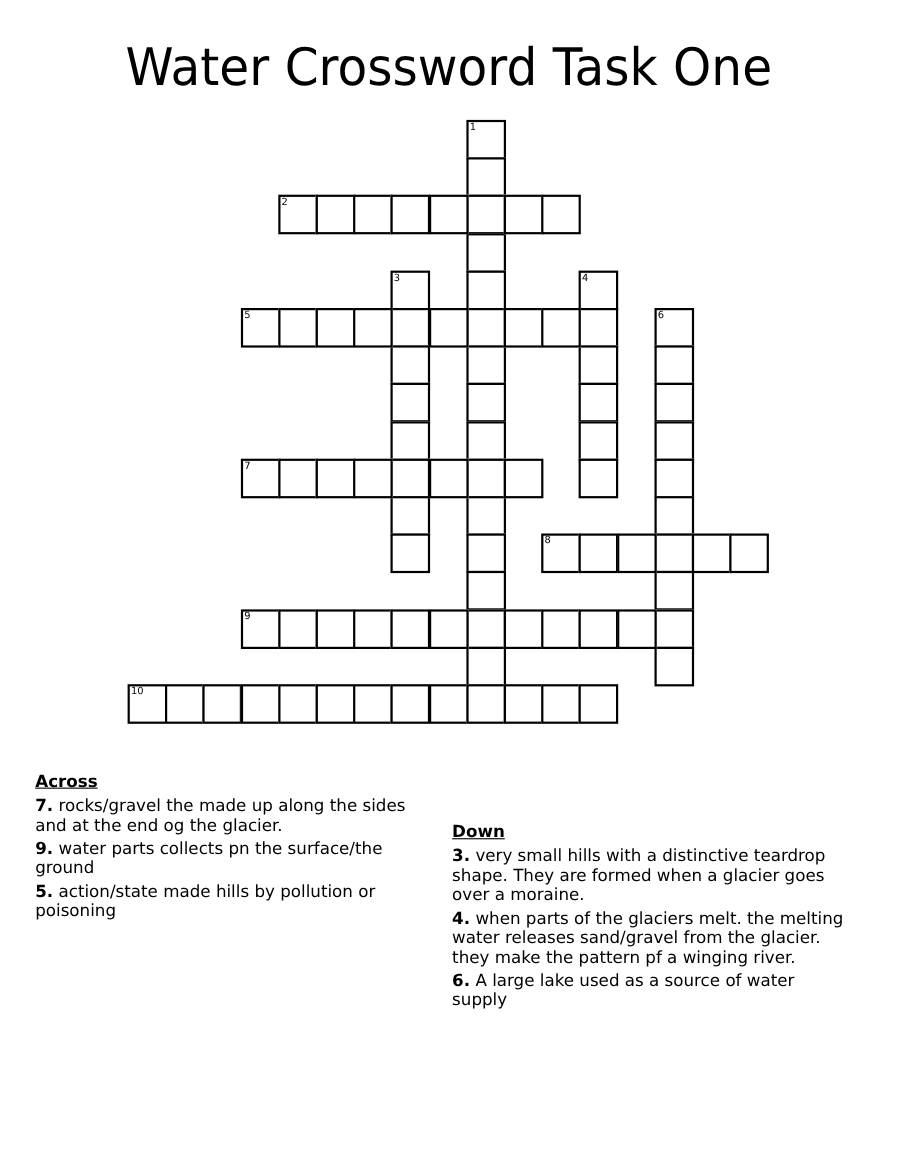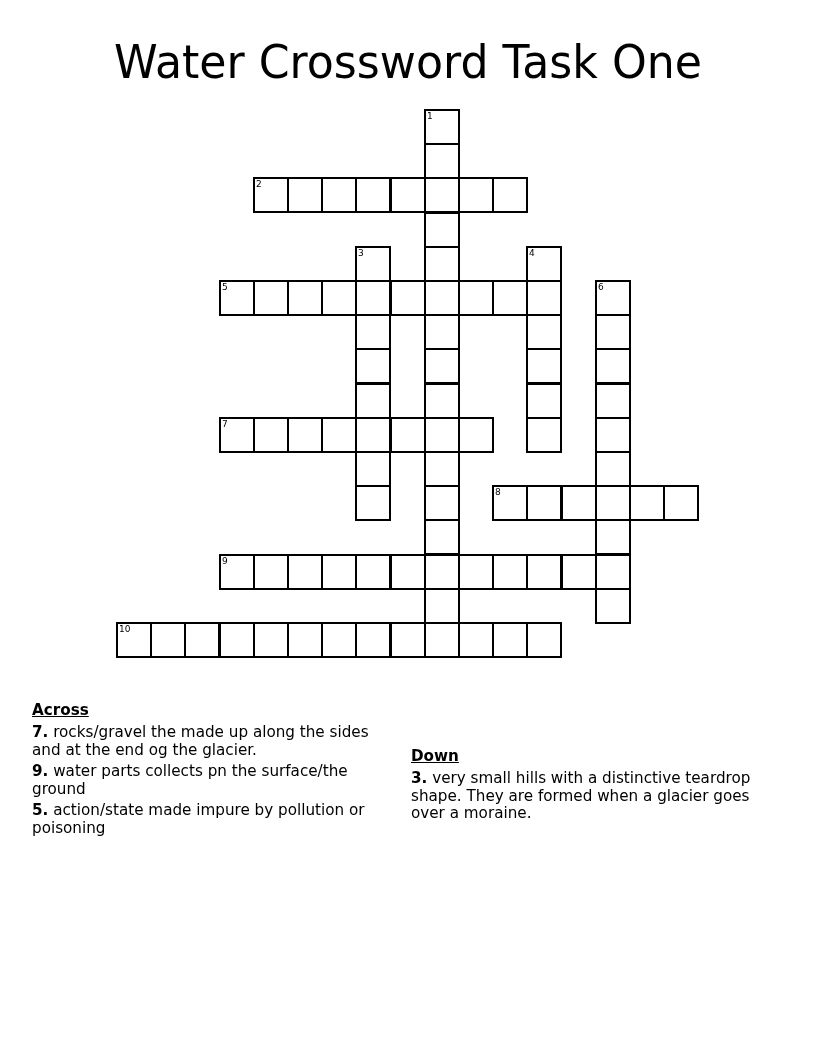--- a/index.html
+++ b/index.html
@@ -185,19 +185,21 @@
     <div class="cell" style="left: 424px; top: 622px;"></div>
     <div class="cell" style="left: 458px; top: 622px;"></div>
     <div class="cell" style="left: 492px; top: 622px;"></div>
     <div class="cell" style="left: 526px; top: 622px;"></div>
   </div>
 
 <div class="clues across">
   <h3>Across</h3>
   <div class="clue"><b>7.</b> <span>rocks/gravel the made up along the sides and at the end og the glacier.</span></div>
   <div class="clue"><b>9.</b> <span>water parts collects pn the surface/the ground</span></div>
-  <div class="clue"><b>5.</b> <span>action/state made impure by pollution or poisoning</span></div>
+  <div class="clue"><b>5.</b> <span>action/state made hills by pollution or poisoning</span></div>
 </div>
 
 <div class="clues down">
   <h3>Down</h3>
   <div class="clue"><b>3.</b> <span>very small hills with a distinctive teardrop shape. They are formed when a glacier goes over a moraine.</span></div>
+  <div class="clue"><b>4.</b> <span>when parts of the glaciers melt. the melting water releases sand/gravel from the glacier. they make the pattern pf a winging river.</span></div>
+  <div class="clue"><b>6.</b> <span>A large lake used as a source of water supply</span></div>
 </div>
 
 </body></html>

